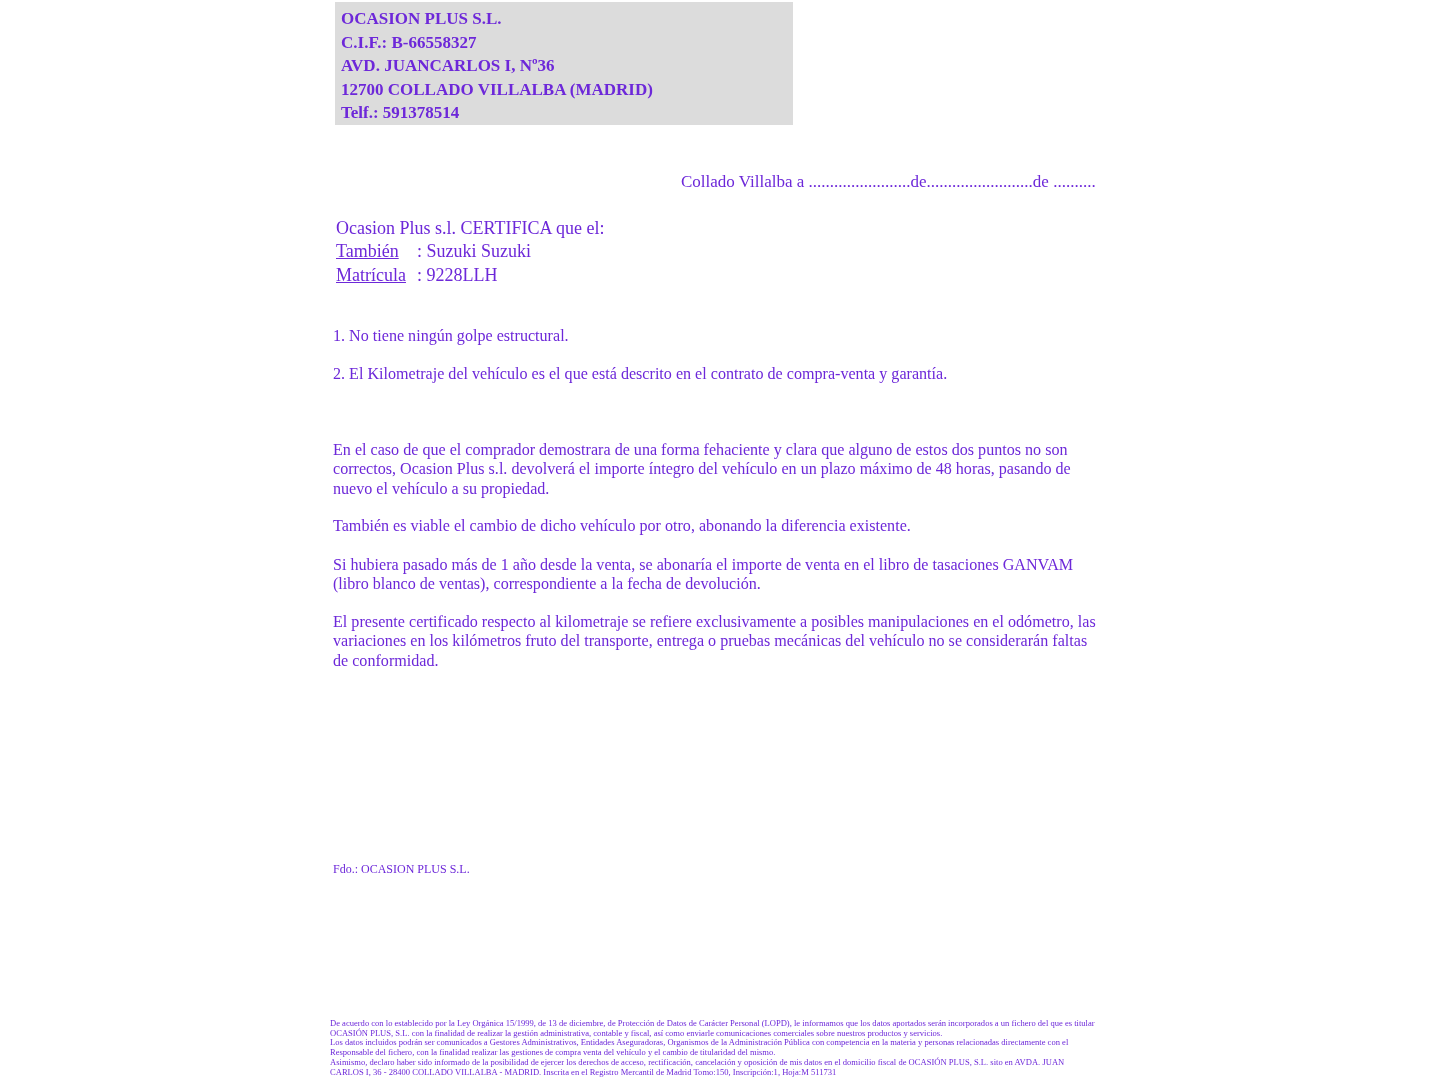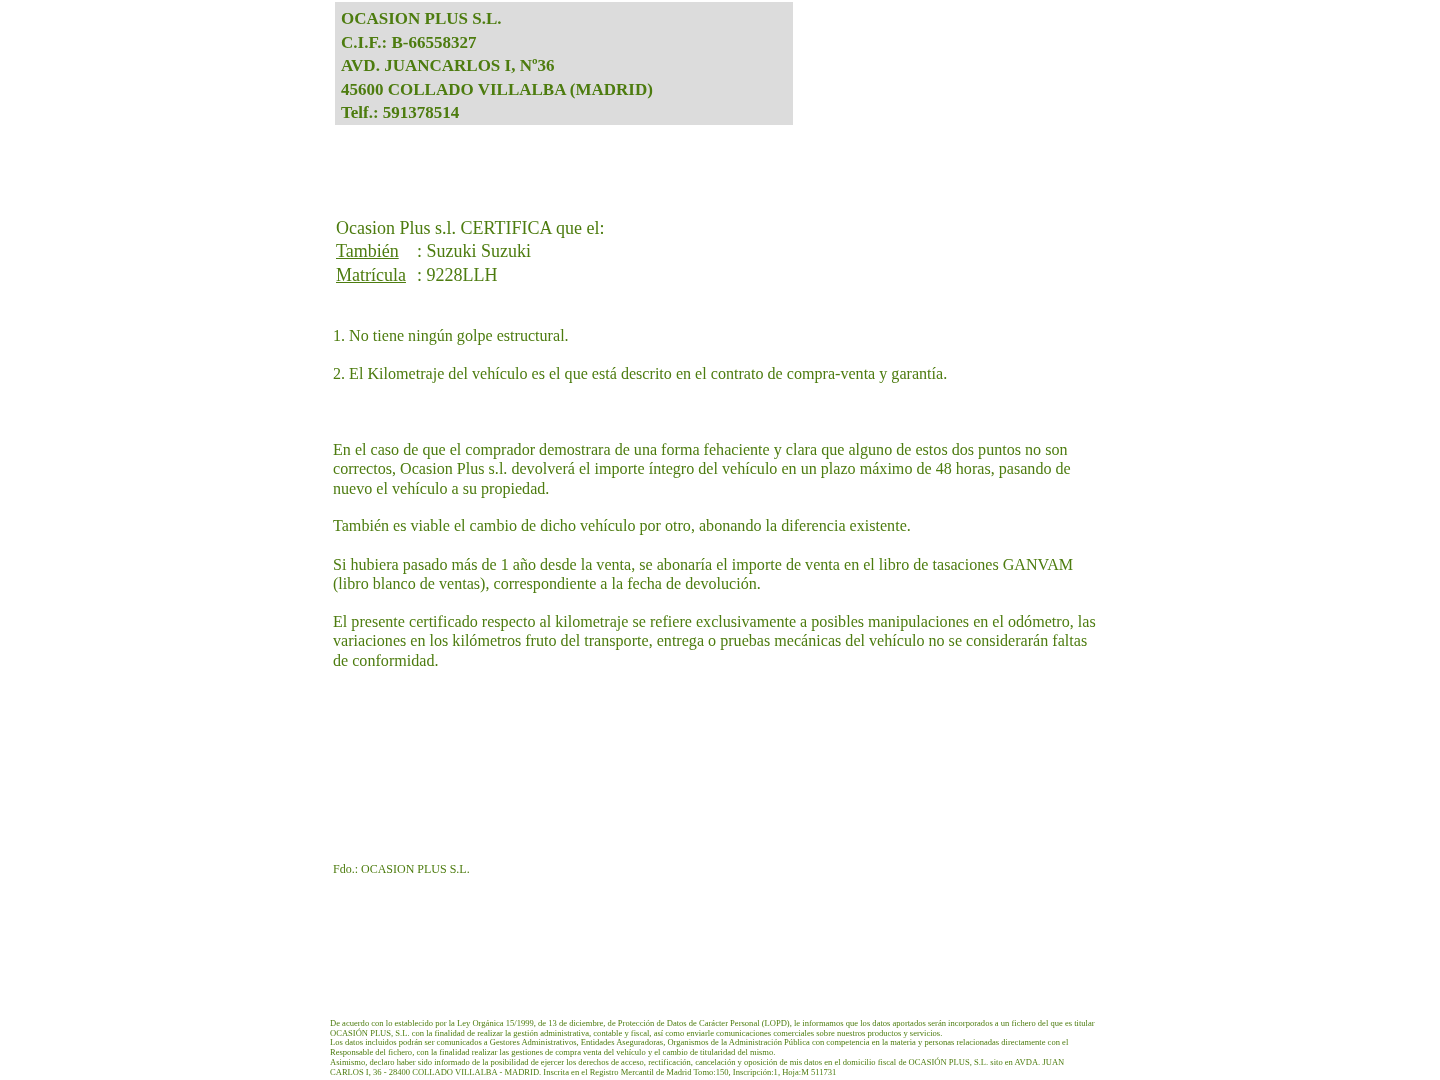--- a/index.html
+++ b/index.html
@@ -2,21 +2,21 @@
 <html><head>
 <meta charset="utf-8">
 <style>
   * { margin: 0; padding: 0; box-sizing: border-box; }
   html, body { background: #ffffff; }
   .page {
     position: relative;
     width: 1440px;
     height: 1080px;
     background: #ffffff;
-    color: #4d7c0f;
+    color: #6d28d9;
     font-family: "Liberation Serif", "DejaVu Serif", serif;
     overflow: hidden;
   }
   .letterhead {
     position: absolute;
     left: 335px; top: 2px;
     width: 458px; height: 123px;
     background: #dcdcdc;
     padding: 5px 8px 0 6px;
   }
@@ -82,24 +82,25 @@
 </style>
 </head>
 <body>
 
 <div class="page">
 
   <div class="letterhead">
     <div class="lh-line">OCASION PLUS S.L.</div>
     <div class="lh-line">C.I.F.: B-66558327</div>
     <div class="lh-line">AVD. JUANCARLOS I, Nº36</div>
-    <div class="lh-line">45600 COLLADO VILLALBA (MADRID)</div>
+    <div class="lh-line">12700 COLLADO VILLALBA (MADRID)</div>
     <div class="lh-line">Telf.: 591378514</div>
   </div>
 
+  <div class="dateline">Collado Villalba a ........................de.........................de ..........</div>
 
   <div class="cert">
     <div class="cert-intro">Ocasion Plus s.l. CERTIFICA que el:</div>
     <div class="cert-field">
       <span class="field-label"><span class="label-text">También</span></span><span>:</span>&nbsp;<span>Suzuki Suzuki</span>
     </div>
     <div class="cert-field">
       <span class="field-label"><span class="label-text">Matrícula</span></span><span>:</span>&nbsp;<span>9228LLH</span>
     </div>
   </div>

